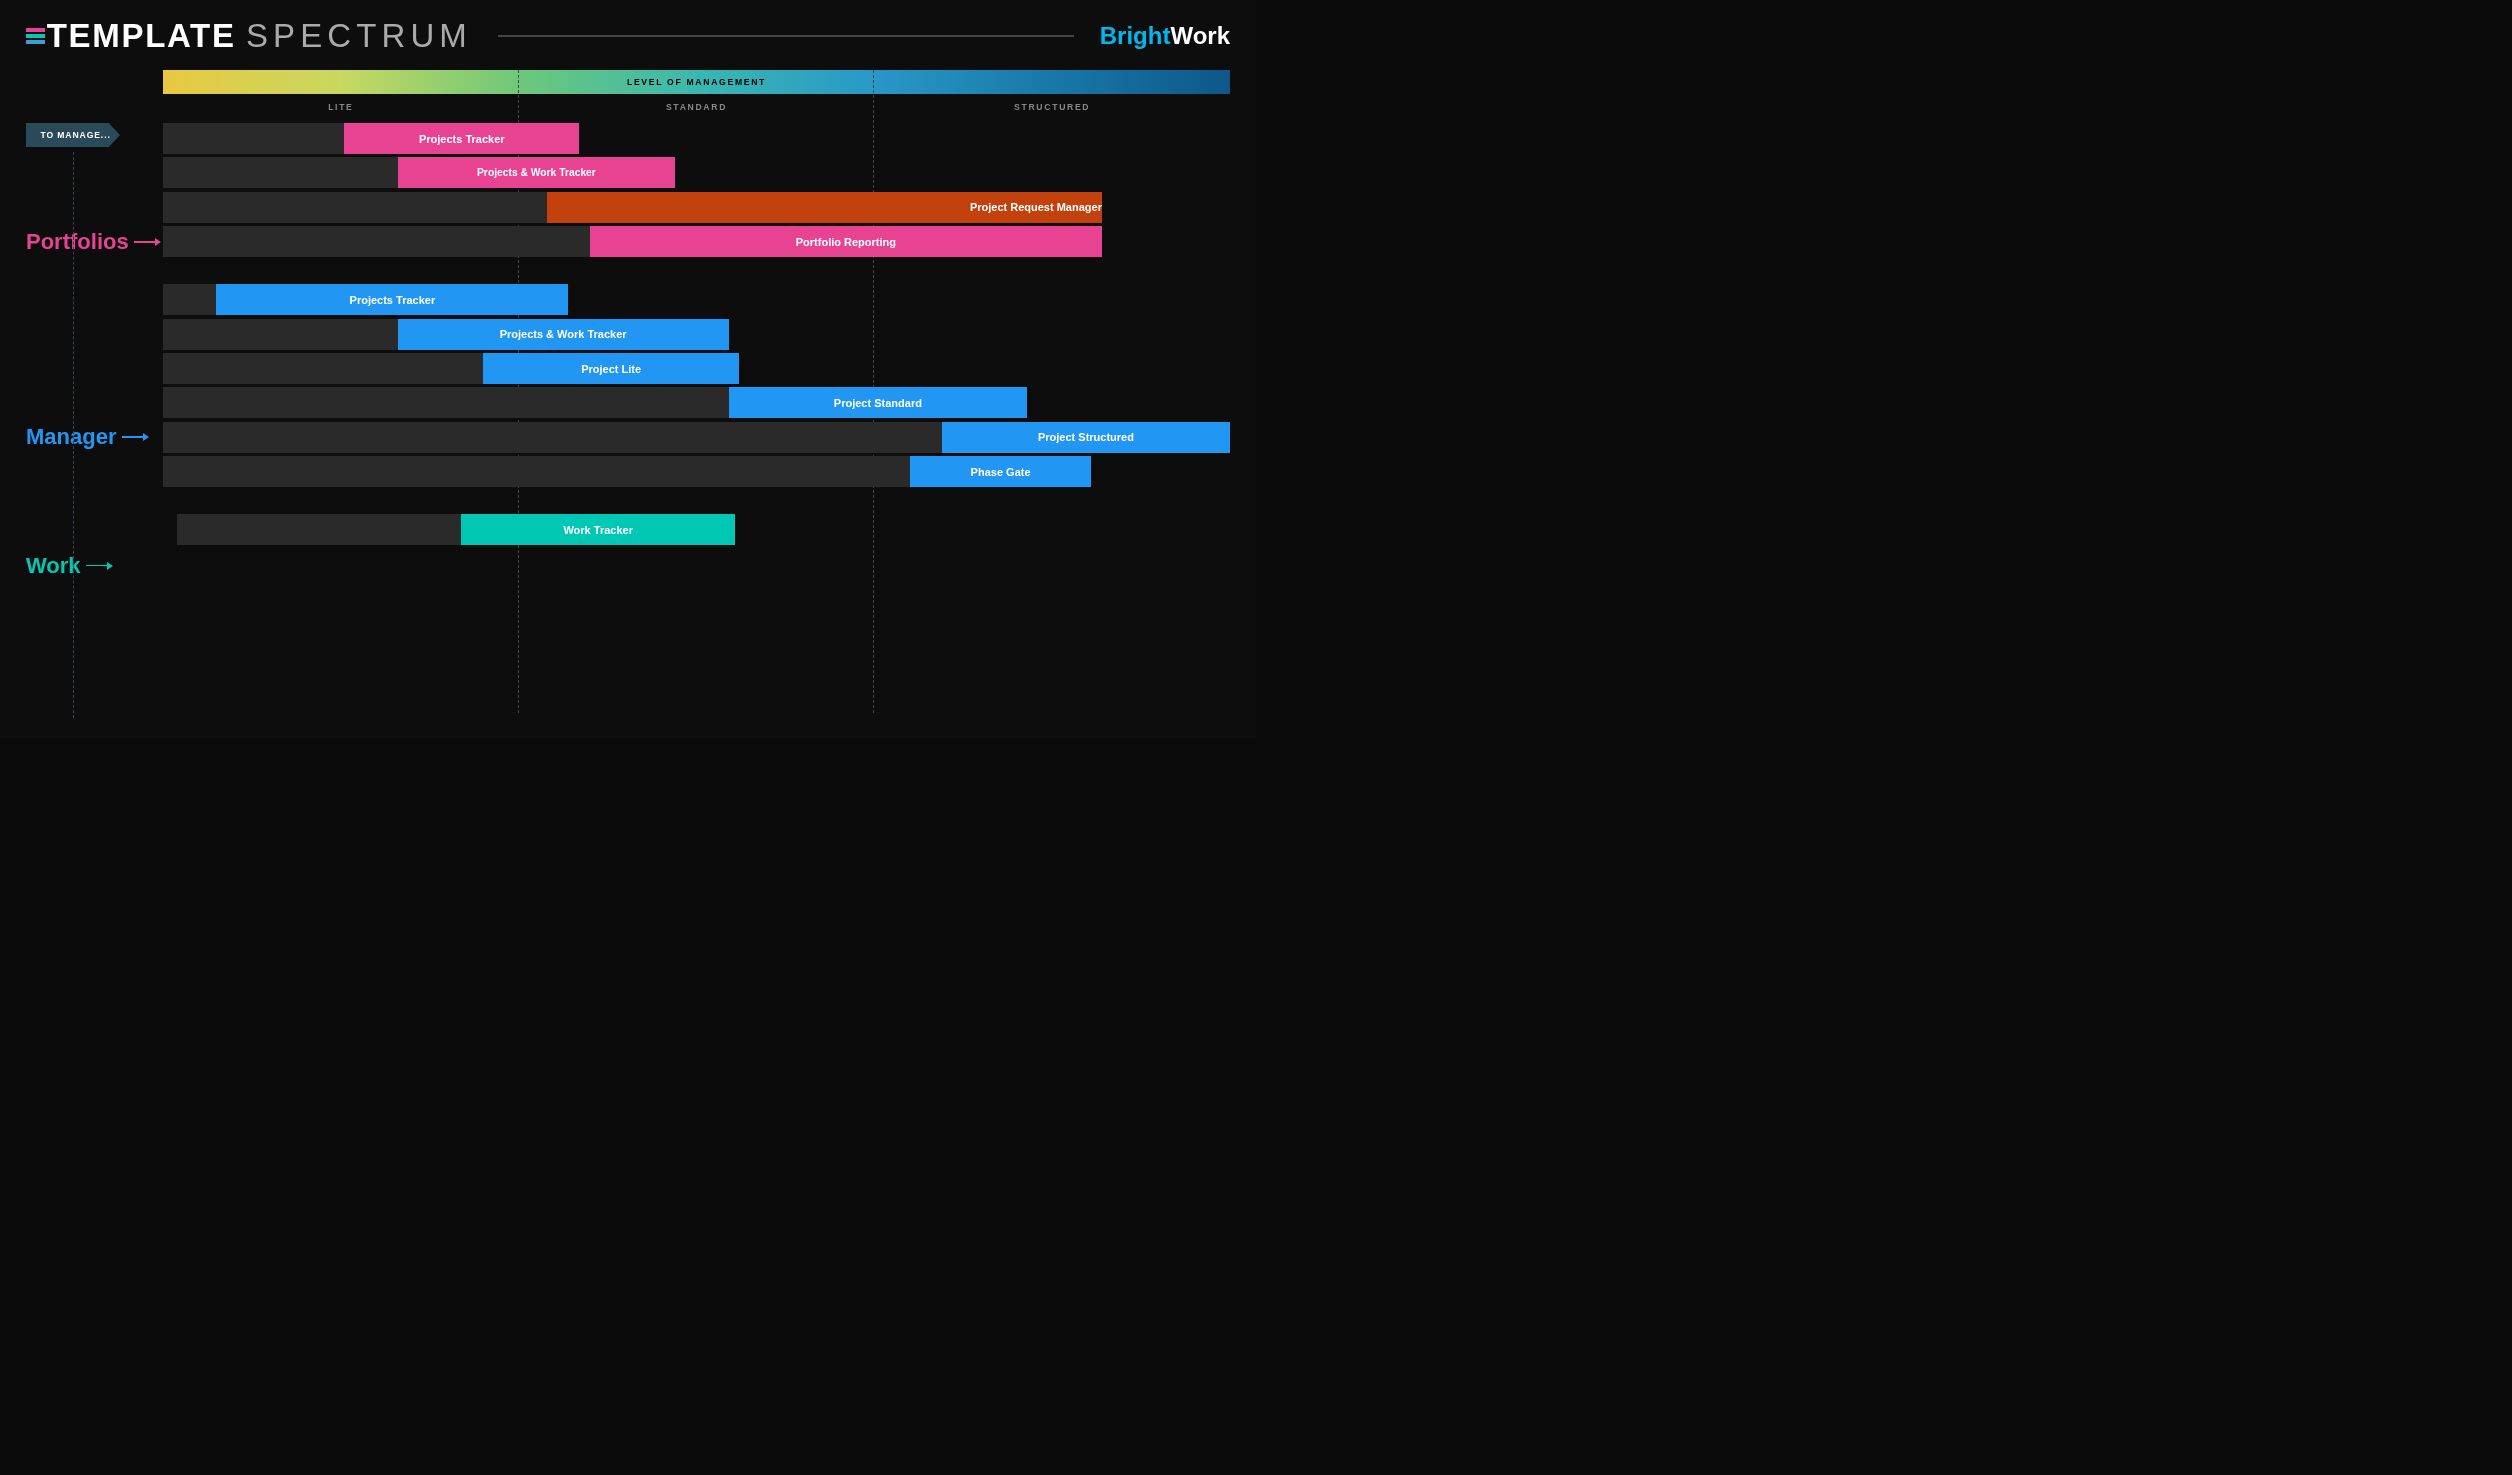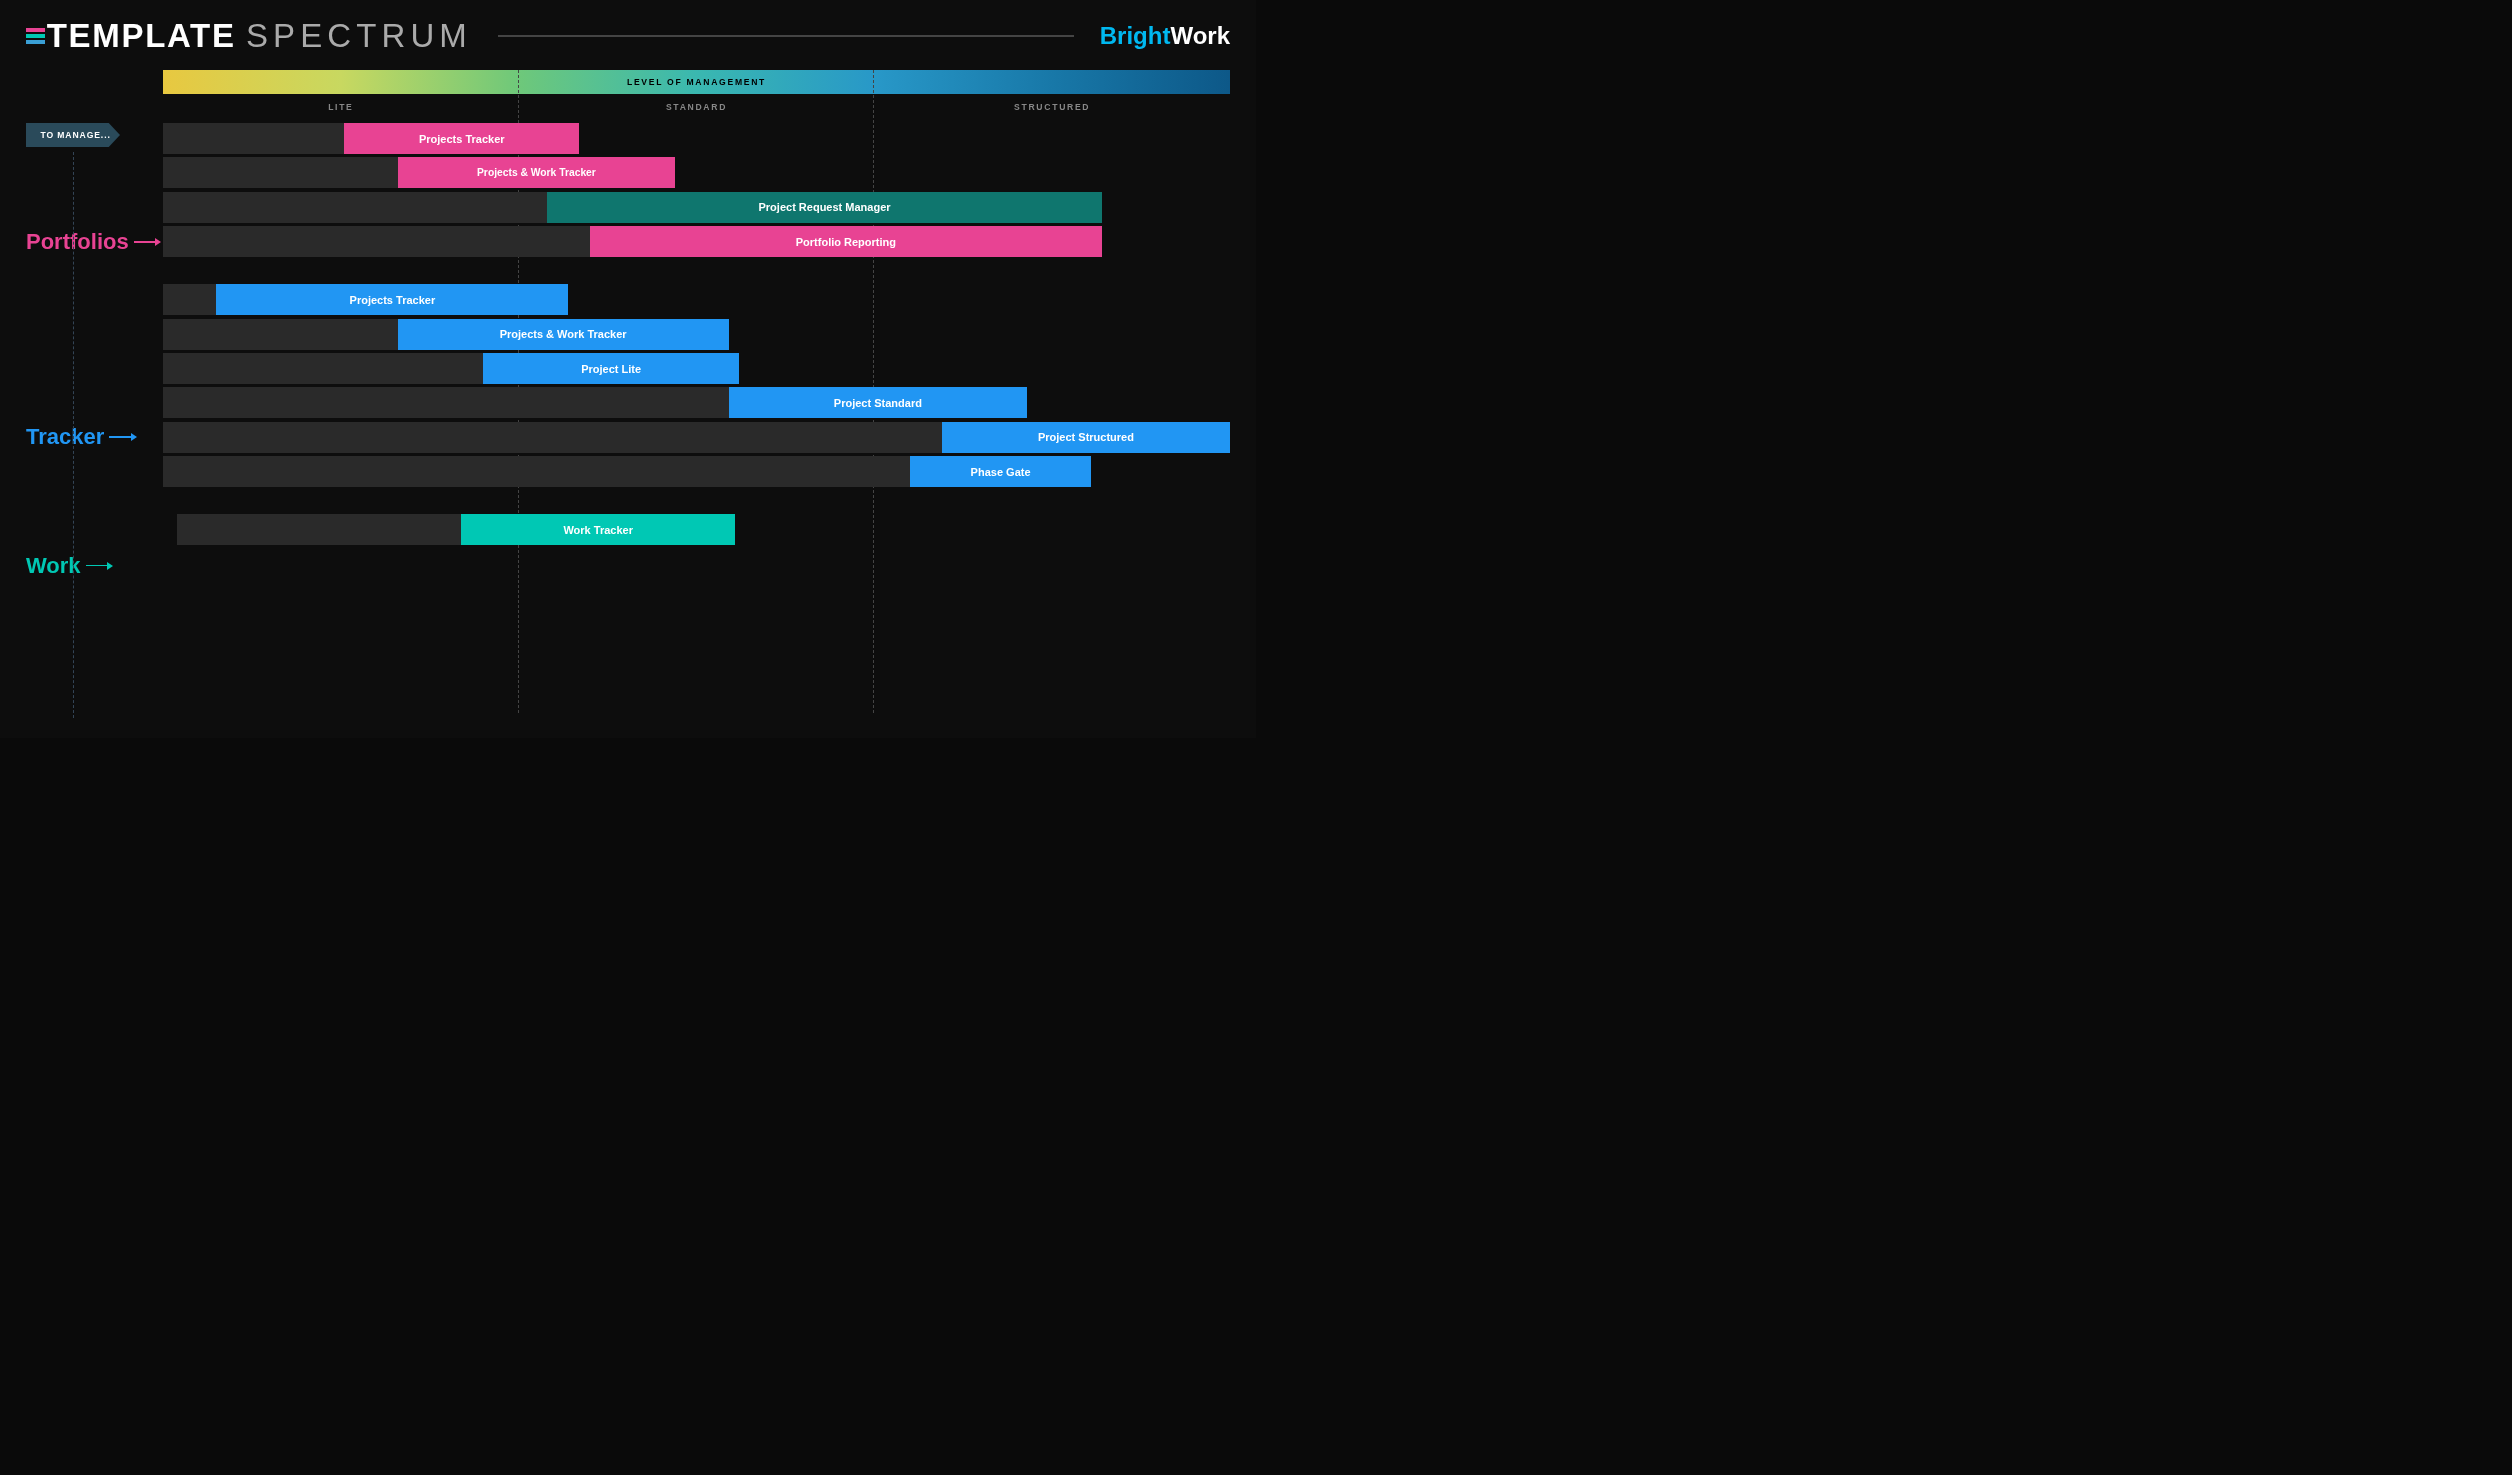--- a/index.html
+++ b/index.html
@@ -171,21 +171,21 @@
           <span style="font-size:22px; font-weight:900; color:#e84393;text-align:center;">Portfolios</span>
           <div style="display:flex; align-items:center; margin-left:5.1px;">
             <div style="height:1.7px; width:21.4px; background:#e84393;"></div>
             <div style="width:0; height:0; border-top:4.3px solid transparent; border-bottom:4.3px solid transparent; border-left:6.9px solid #e84393;"></div>
           </div>
         </div>
       </div>
 
       <div style="height:214px; display:flex; align-items:center;">
         <div style="display:flex; align-items:center;">
-          <span style="font-size:22px; font-weight:900; color:#2196f3;">Tracker</span>
+          <span style="font-size:22px; font-weight:900; color:#2196f3;">Manager</span>
           <div style="display:flex; align-items:center; margin-left:5.1px;">
             <div style="height:1.7px; width:21.4px; background:#2196f3;"></div>
             <div style="width:0; height:0; border-top:4.3px solid transparent; border-bottom:4.3px solid transparent; border-left:6.9px solid #2196f3;"></div>
           </div>
         </div>
       </div>
 
       <div style="height:43px; display:flex; align-items:center;">
         <div style="display:flex; align-items:center;">
           <span style="font-size:22px; font-weight:900; color:#00c8b4;">Work</span>
@@ -212,21 +212,21 @@
 
         <div class="bar-row" style="height:31px; position:relative;">
           <div style="position:absolute; left:0; width:31%; height:100%; background:#2a2a2a;"></div>
           <div style="position:absolute; left:22%; width:26%; height:100%; background:#e84393; display:flex; align-items:center; justify-content:center;">
             <span style="font-size:10.3px; font-weight:700; color:#fff;">Projects &amp; Work Tracker</span>
           </div>
         </div>
 
         <div class="bar-row" style="height:31px; position:relative;">
           <div style="position:absolute; left:0; width:36%; height:100%; background:#2a2a2a;"></div>
-          <div style="position:absolute; left:36%; width:52%; height:100%; background:#0f766e; display:flex; align-items:center; justify-content:center;">
+          <div style="position:absolute; left:36%; width:52%; height:100%; background:#c2410c; display:flex; align-items:center; justify-content:flex-end;">
             <span style="font-size:11px; font-weight:700; color:#fff;">Project Request Manager</span>
           </div>
         </div>
 
         <div class="bar-row" style="height:31px; position:relative;">
           <div style="position:absolute; left:0; width:40%; height:100%; background:#2a2a2a;"></div>
           <div style="position:absolute; left:40%; width:48%; height:100%; background:#e84393; display:flex; align-items:center; justify-content:center;">
             <span style="font-size:11px; font-weight:700; color:#fff;">Portfolio Reporting</span>
           </div>
         </div>

